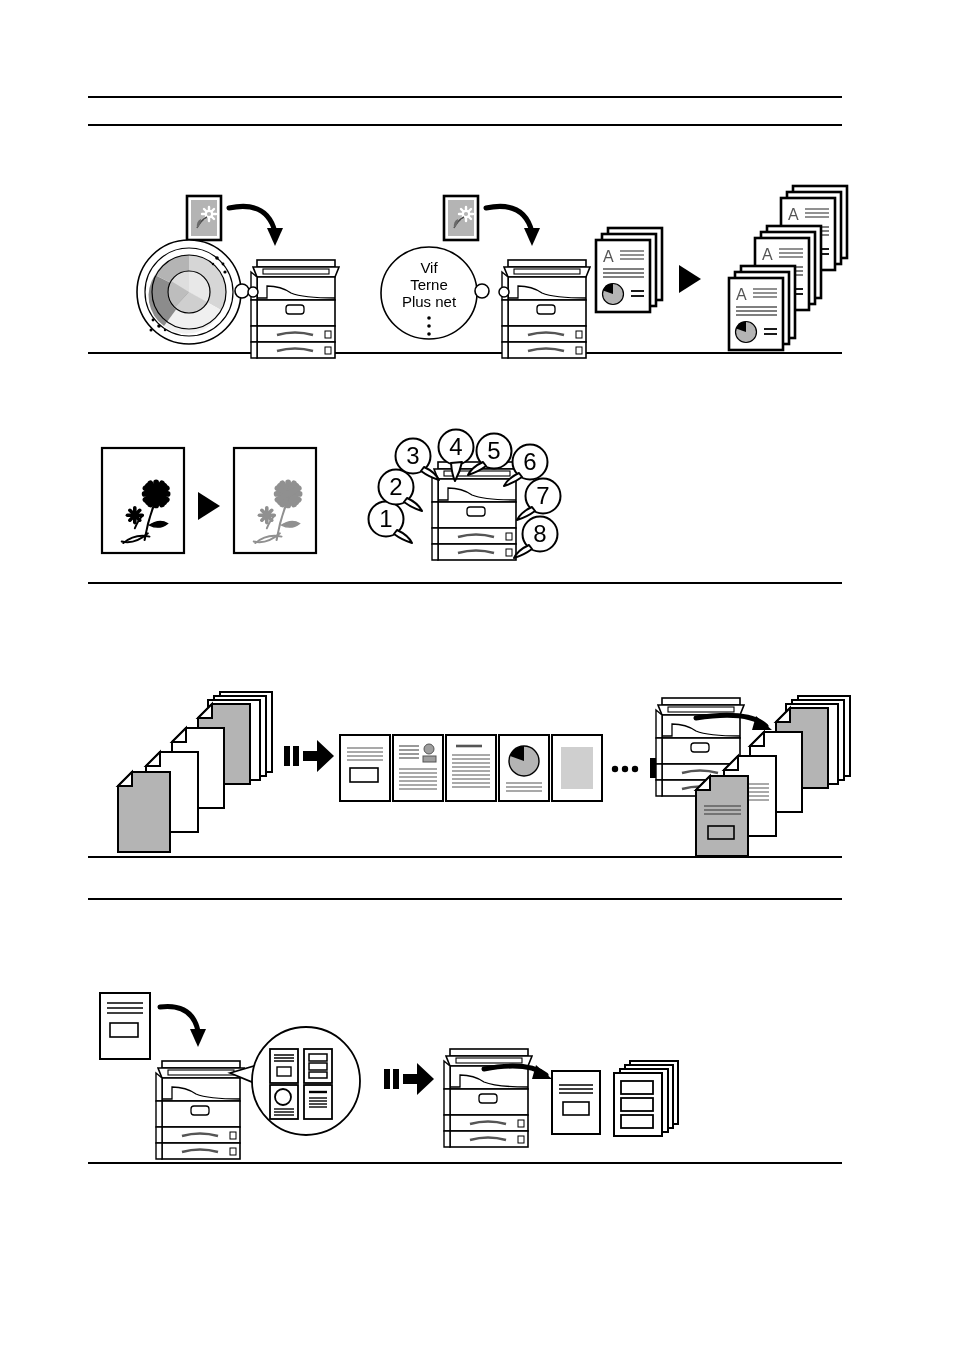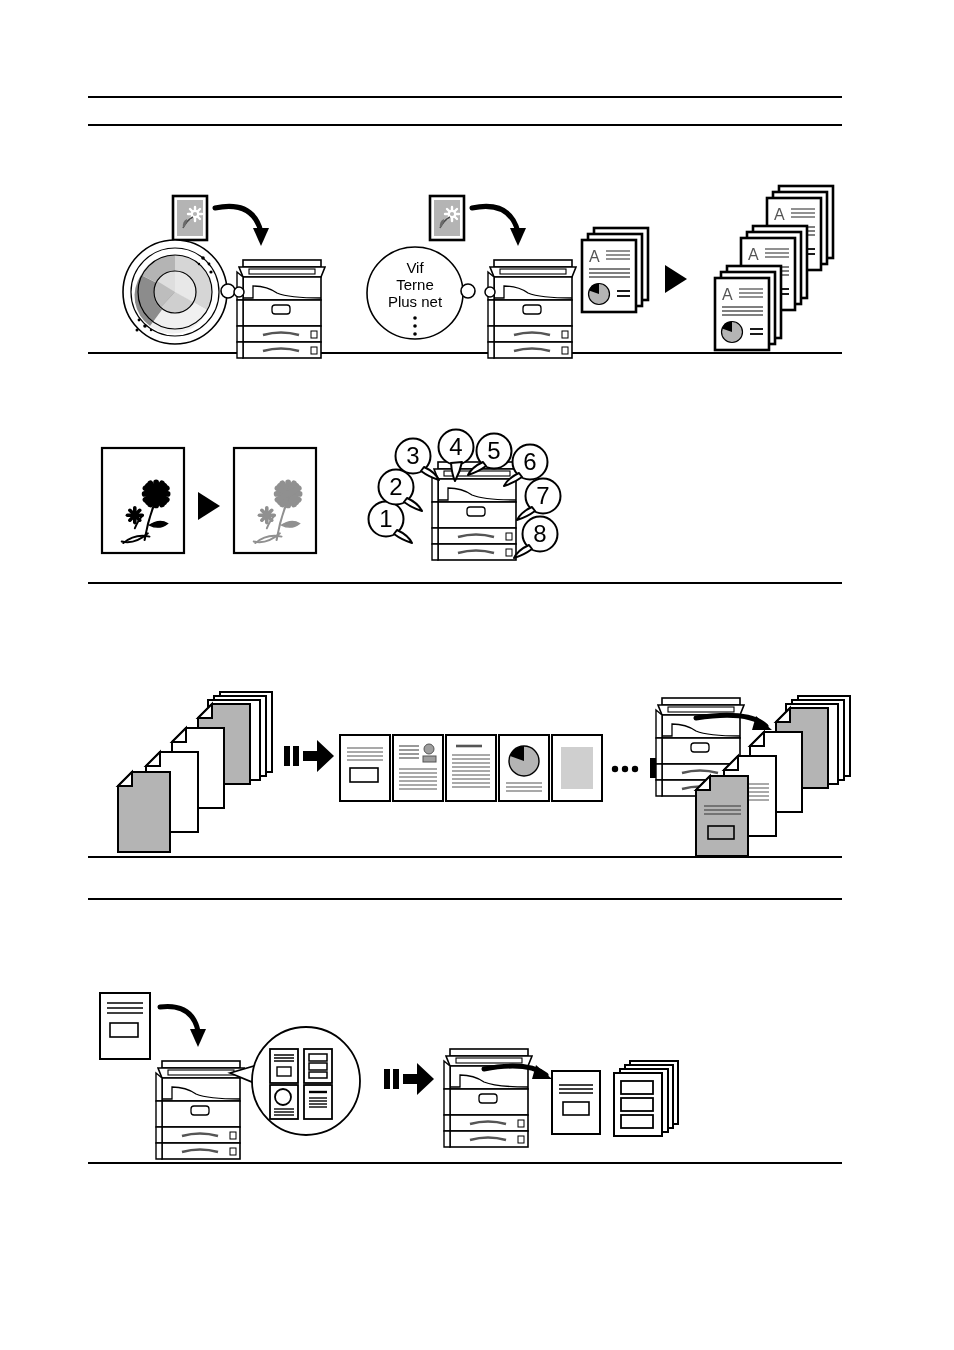--- a/index.html
+++ b/index.html
@@ -40,21 +40,21 @@
 <div class="page">
 
   <div class="rule" style="top:96px;"></div>
   <div class="rule" style="top:124px;"></div>
   <div class="rule" style="top:352px;"></div>
   <div class="rule" style="top:582px;"></div>
   <div class="rule" style="top:856px;"></div>
   <div class="rule" style="top:898px;"></div>
   <div class="rule" style="top:1162px;"></div>
 
-  <div class="section" style="left:75px; top:140px; width:760px; height:210px;">
+  <div class="section" style="left:89px; top:140px; width:760px; height:210px;">
     <svg width="760" height="210" viewBox="0 0 760 210" xmlns="http://www.w3.org/2000/svg">
       <defs>
 
         <g id="copier">
 
           <rect x="6" y="14" width="78" height="7" fill="#fff" stroke="#000" stroke-width="1.6"></rect>
           <path d="M2 21 H88 L84 31 H6 Z" fill="#fff" stroke="#000" stroke-width="1.6"></path>
           <rect x="12" y="23" width="66" height="5" fill="#fff" stroke="#000" stroke-width="1.1"></rect>
 
           <path d="M6 31 H84 V54 H6 Z" fill="#fff" stroke="#000" stroke-width="1.6"></path>

